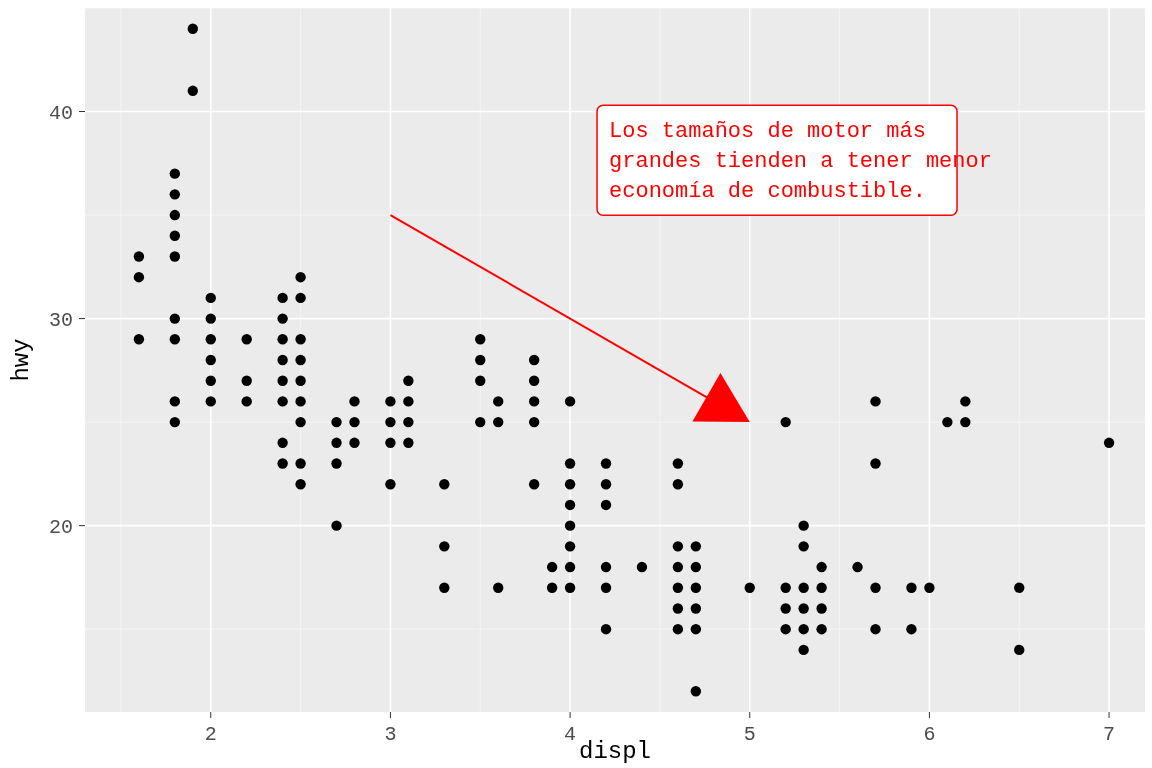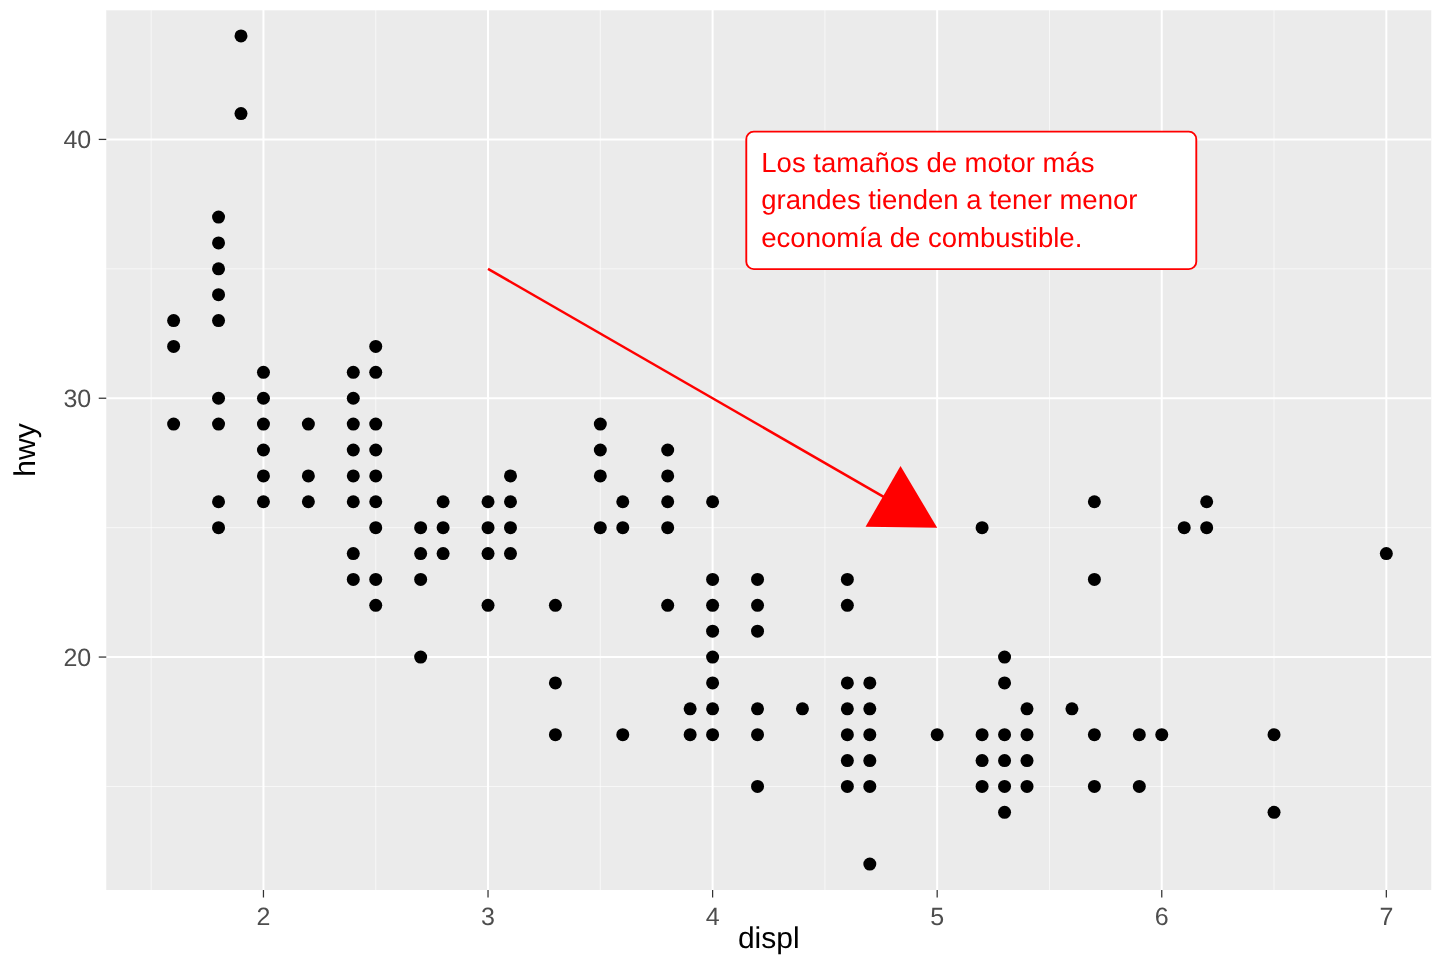--- a/index.html
+++ b/index.html
@@ -8,20 +8,21 @@
     width: 1152px;
     height: 768px;
     font-family: Arial, Helvetica, sans-serif;
     background: #ffffff;
     overflow: hidden;
   }
   .chart-wrap {
     position: relative;
     width: 1152px;
     height: 564px;
+    font-family: Liberation Mono, monospace;
   }
   svg.chart {
     display: block;
     width: 1152px;
     height: 768px;
   }
   .panel-bg {
     fill: #EBEBEB;
   }
   .grid-major {

